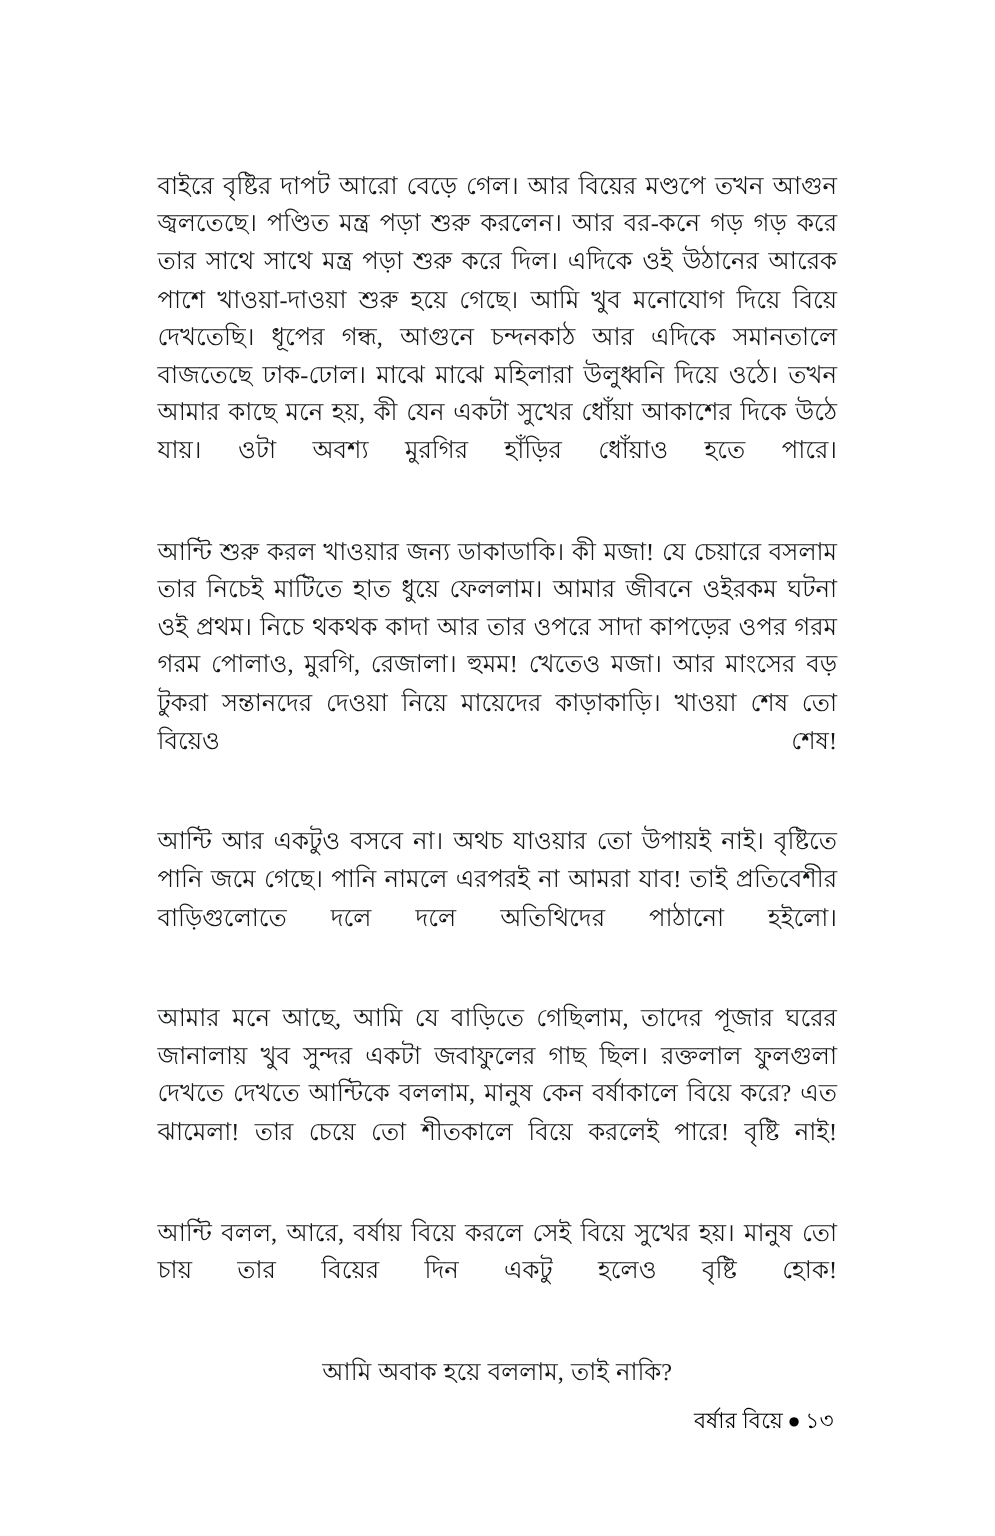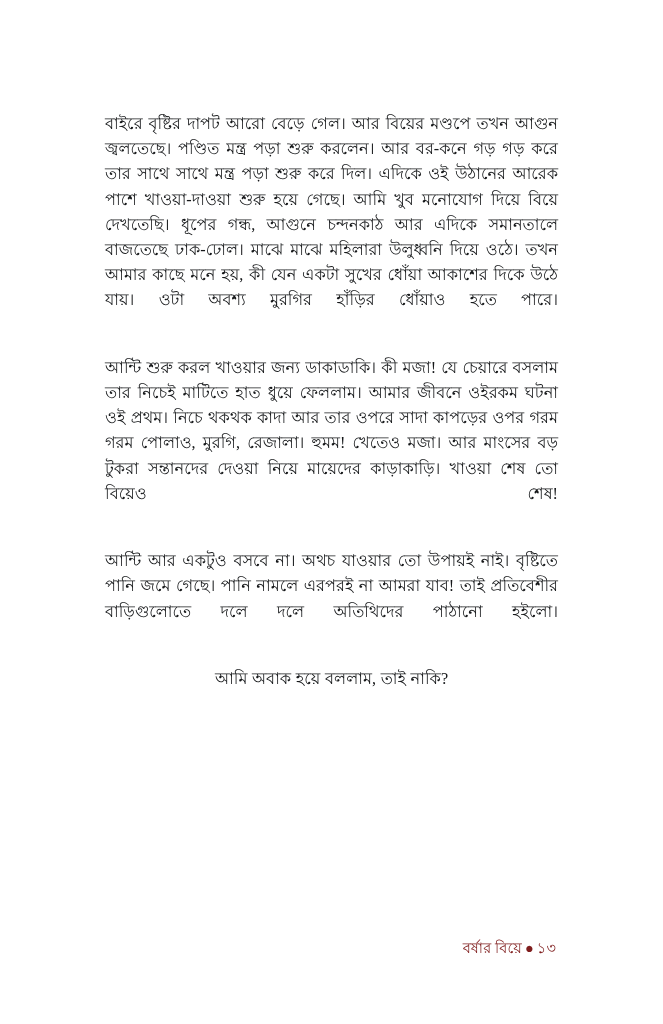--- a/index.html
+++ b/index.html
@@ -49,38 +49,40 @@
   }
   .para.no-justify::after {
     content: none;
   }
   #footer {
     position: absolute;
     right: 107px;
     top: 938px;
     font-size: 14.5px;
     line-height: 20px;
-    color: #7f1d1d;
+    color: #000000;
     letter-spacing: 0.01em;
     white-space: nowrap;
   }
   #footer .sep {
     display: inline-block;
     padding: 0 3px;
   }
 </style>
 </head>
 <body>
 
 <div id="page">
 
   <div id="text-block">
     <p class="para">বাইরে বৃষ্টির দাপট আরো বেড়ে গেল। আর বিয়ের মণ্ডপে তখন আগুন জ্বলতেছে। পণ্ডিত মন্ত্র পড়া শুরু করলেন। আর বর-কনে গড় গড় করে তার সাথে সাথে মন্ত্র পড়া শুরু করে দিল। এদিকে ওই উঠানের আরেক পাশে খাওয়া-দাওয়া শুরু হয়ে গেছে। আমি খুব মনোযোগ দিয়ে বিয়ে দেখতেছি। ধূপের গন্ধ, আগুনে চন্দনকাঠ আর এদিকে সমানতালে বাজতেছে ঢাক-ঢোল। মাঝে মাঝে মহিলারা উলুধ্বনি দিয়ে ওঠে। তখন আমার কাছে মনে হয়, কী যেন একটা সুখের ধোঁয়া আকাশের দিকে উঠে যায়। ওটা অবশ্য মুরগির হাঁড়ির ধোঁয়াও হতে পারে।</p>
     <p class="para">আন্টি শুরু করল খাওয়ার জন্য ডাকাডাকি। কী মজা! যে চেয়ারে বসলাম তার নিচেই মাটিতে হাত ধুয়ে ফেললাম। আমার জীবনে ওইরকম ঘটনা ওই প্রথম। নিচে থকথক কাদা আর তার ওপরে সাদা কাপড়ের ওপর গরম গরম পোলাও, মুরগি, রেজালা। হুমম! খেতেও মজা। আর মাংসের বড় টুকরা সন্তানদের দেওয়া নিয়ে মায়েদের কাড়াকাড়ি। খাওয়া শেষ তো বিয়েও শেষ!</p>
     <p class="para">আন্টি আর একটুও বসবে না। অথচ যাওয়ার তো উপায়ই নাই। বৃষ্টিতে পানি জমে গেছে। পানি নামলে এরপরই না আমরা যাব! তাই প্রতিবেশীর বাড়িগুলোতে দলে দলে অতিথিদের পাঠানো হইলো।</p>
+    <p class="para">আমার মনে আছে, আমি যে বাড়িতে গেছিলাম, তাদের পূজার ঘরের জানালায় খুব সুন্দর একটা জবাফুলের গাছ ছিল। রক্তলাল ফুলগুলা দেখতে দেখতে আন্টিকে বললাম, মানুষ কেন বর্ষাকালে বিয়ে করে? এত ঝামেলা! তার চেয়ে তো শীতকালে বিয়ে করলেই পারে! বৃষ্টি নাই!</p>
+    <p class="para">আন্টি বলল, আরে, বর্ষায় বিয়ে করলে সেই বিয়ে সুখের হয়। মানুষ তো চায় তার বিয়ের দিন একটু হলেও বৃষ্টি হোক!</p>
     <p class="para no-justify">আমি অবাক হয়ে বললাম, তাই নাকি?</p>
   </div>
 
   <div id="footer">
     <span>বর্ষার বিয়ে</span><span class="sep">●</span><span>১৩</span>
   </div>
 
 </div>
 
 </body></html>

